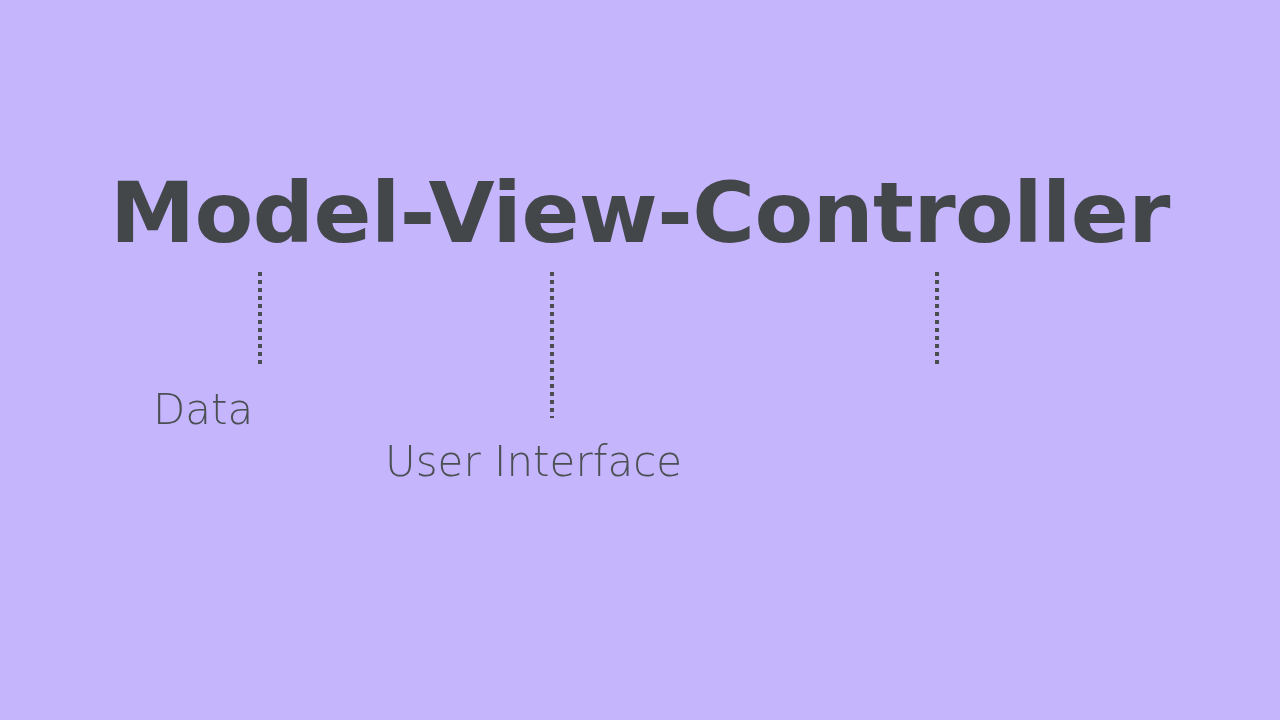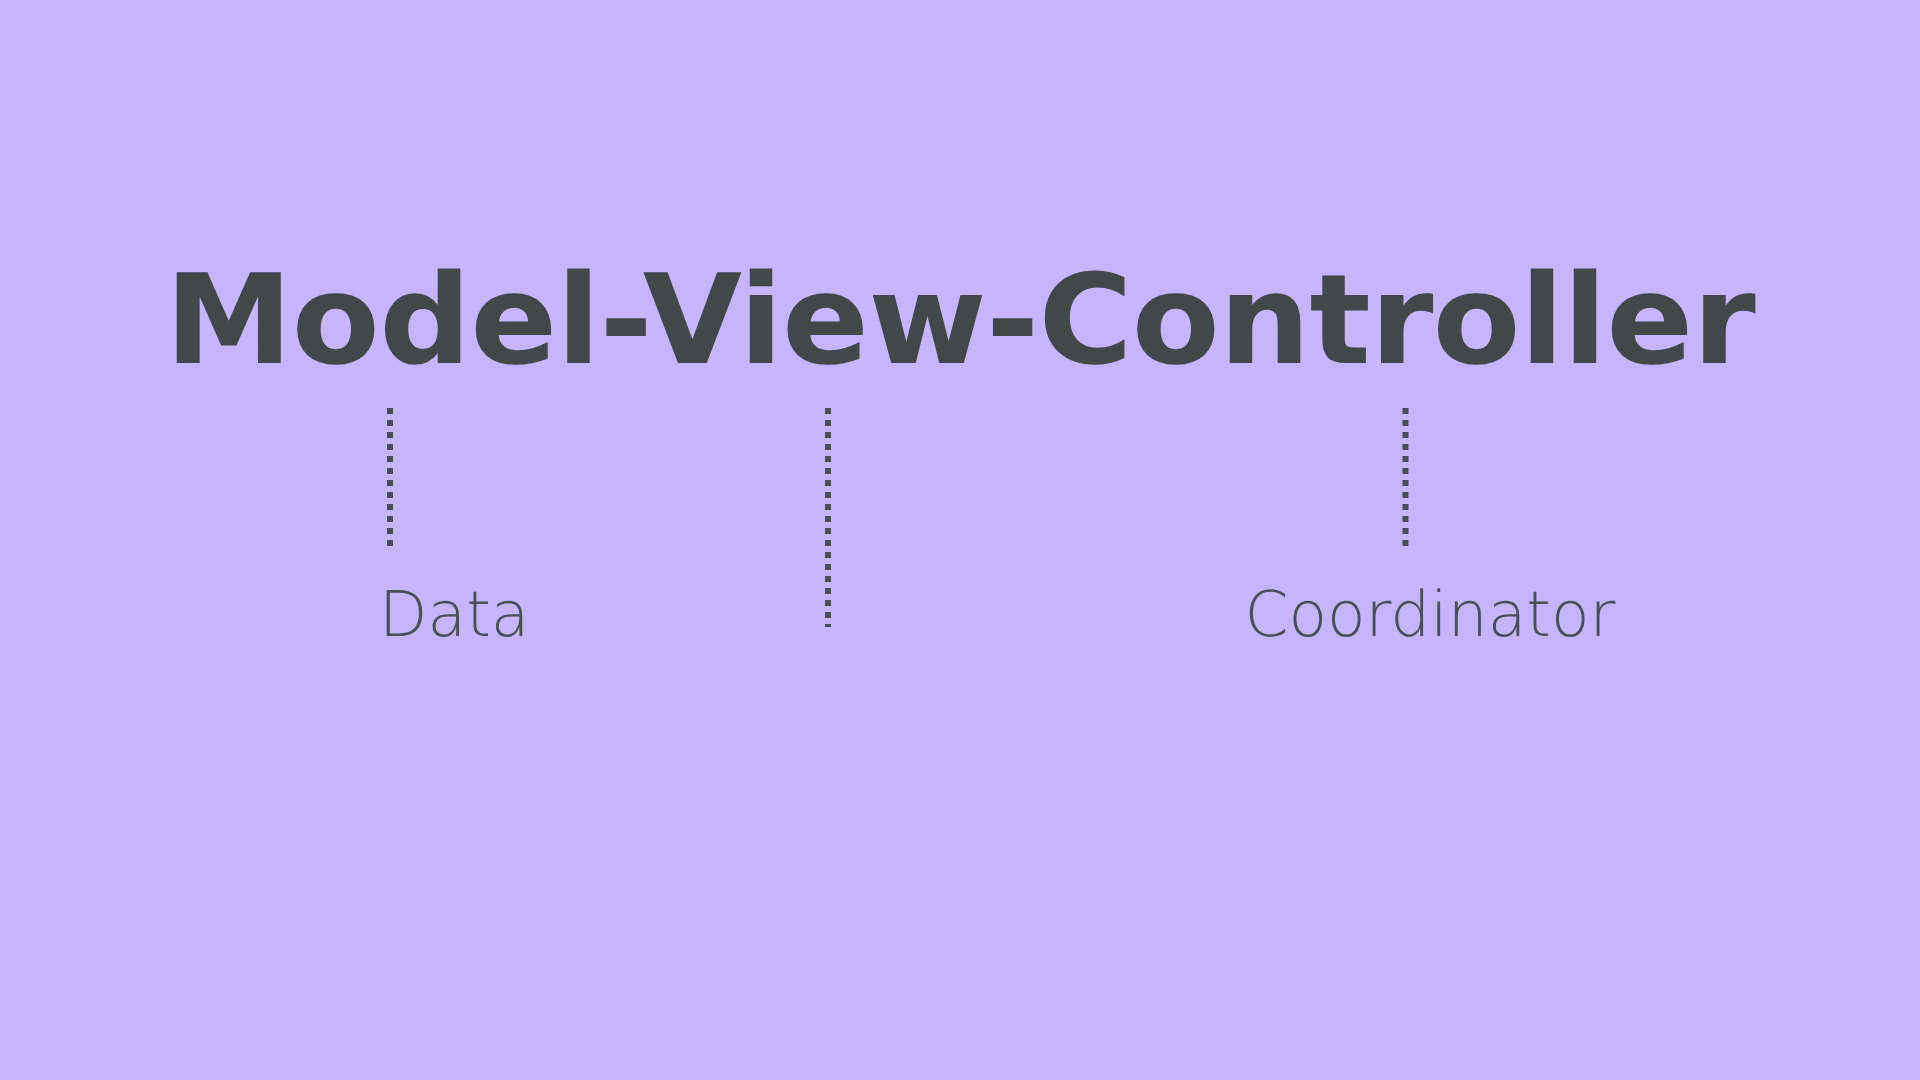--- a/index.html
+++ b/index.html
@@ -60,21 +60,21 @@
 
   
   .label {
     position: absolute;
     color: #4a4f52;
     font-family: "DejaVu Sans", "Liberation Sans", sans-serif;
     font-weight: 300;
     font-size: 42px;
     line-height: 50px;
     white-space: nowrap;
-    text-align: right;
+    text-align: left;
   }
   .label-data {
     left: 153px;
     top: 385px;
     width: 200px;
   }
   .label-user-interface {
     left: 385px;
     top: 437px;
     width: 320px;
@@ -93,16 +93,16 @@
   <div class="title">Model-View-Controller</div>
 
   <div class="leader leader-model"></div>
 
   <div class="leader leader-view"></div>
 
   <div class="leader leader-controller"></div>
 
   <div class="label label-data">Data</div>
 
+  <div class="label label-user-interface">User Interface</div>
 
-  <div class="label label-coordinator">Coordinator</div>
 
 </div>
 
 </body></html>

